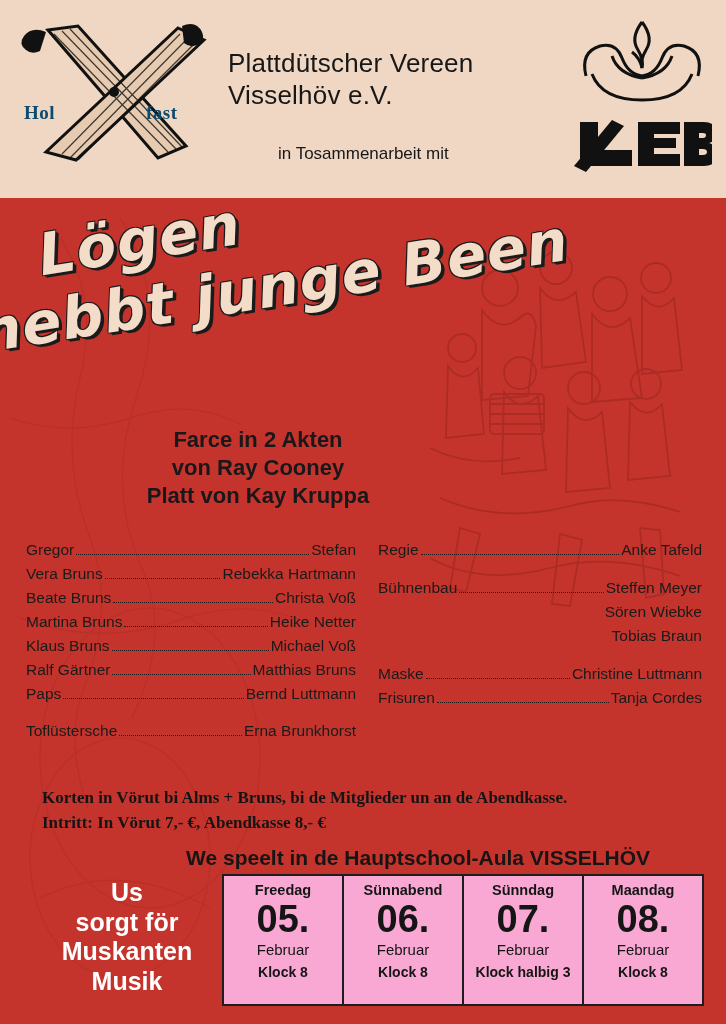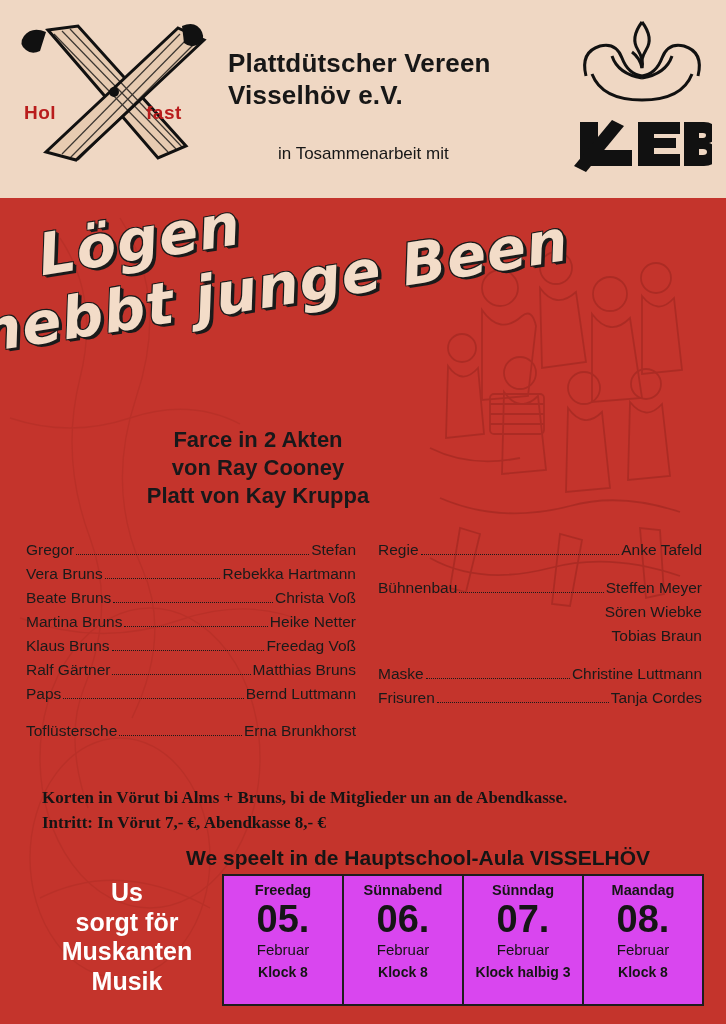--- a/index.html
+++ b/index.html
@@ -29,36 +29,36 @@
   }
   .logo-x {
     position: absolute;
     left: 18px;
     top: 18px;
     width: 190px;
     height: 150px;
   }
   .logo-x .word {
     position: absolute;
-    font-family: Liberation Sans, sans-serif;
+    font-family: Liberation Serif, serif;
     font-weight: bold;
     font-size: 19px;
-    color: #b91c1c;
+    color: #0c4a6e;
     letter-spacing: .5px;
   }
   .logo-x .word.hol { left: 6px; top: 84px; }
   .logo-x .word.fast { left: 128px; top: 84px; }
 
   .club-name {
     position: absolute;
     left: 228px;
     top: 48px;
     width: 340px;
     font-size: 26px;
-    font-weight: bold;
+    font-weight: normal;
     color: #171717;
     line-height: 1.22;
     letter-spacing: .2px;
   }
   .coop-line {
     position: absolute;
     left: 278px;
     top: 144px;
     font-size: 17px;
     color: #171717;
@@ -201,21 +201,21 @@
   }
 
   
   .dates {
     position: absolute;
     left: 222px;
     top: 676px;
     width: 482px;
     height: 132px;
     display: flex;
-    background: #d946ef;
+    background: #f9a8d4;
     border: 2px solid #1d1d1d;
     box-sizing: border-box;
   }
   .date-cell {
     flex: 1 1 0;
     border-right: 2px solid #1d1d1d;
     text-align: center;
     padding: 6px 2px 4px 2px;
     box-sizing: border-box;
     color: #151515;
@@ -371,21 +371,21 @@
             <span class="cast-actor">Christa Voß</span>
           </div>
           <div class="cast-row">
             <span class="cast-role">Martina Bruns</span>
             <span class="cast-dots"></span>
             <span class="cast-actor">Heike Netter</span>
           </div>
           <div class="cast-row">
             <span class="cast-role">Klaus Bruns</span>
             <span class="cast-dots"></span>
-            <span class="cast-actor">Freedag Voß</span>
+            <span class="cast-actor">Michael Voß</span>
           </div>
           <div class="cast-row">
             <span class="cast-role">Ralf Gärtner</span>
             <span class="cast-dots"></span>
             <span class="cast-actor">Matthias Bruns</span>
           </div>
           <div class="cast-row">
             <span class="cast-role">Paps</span>
             <span class="cast-dots"></span>
             <span class="cast-actor">Bernd Luttmann</span>

